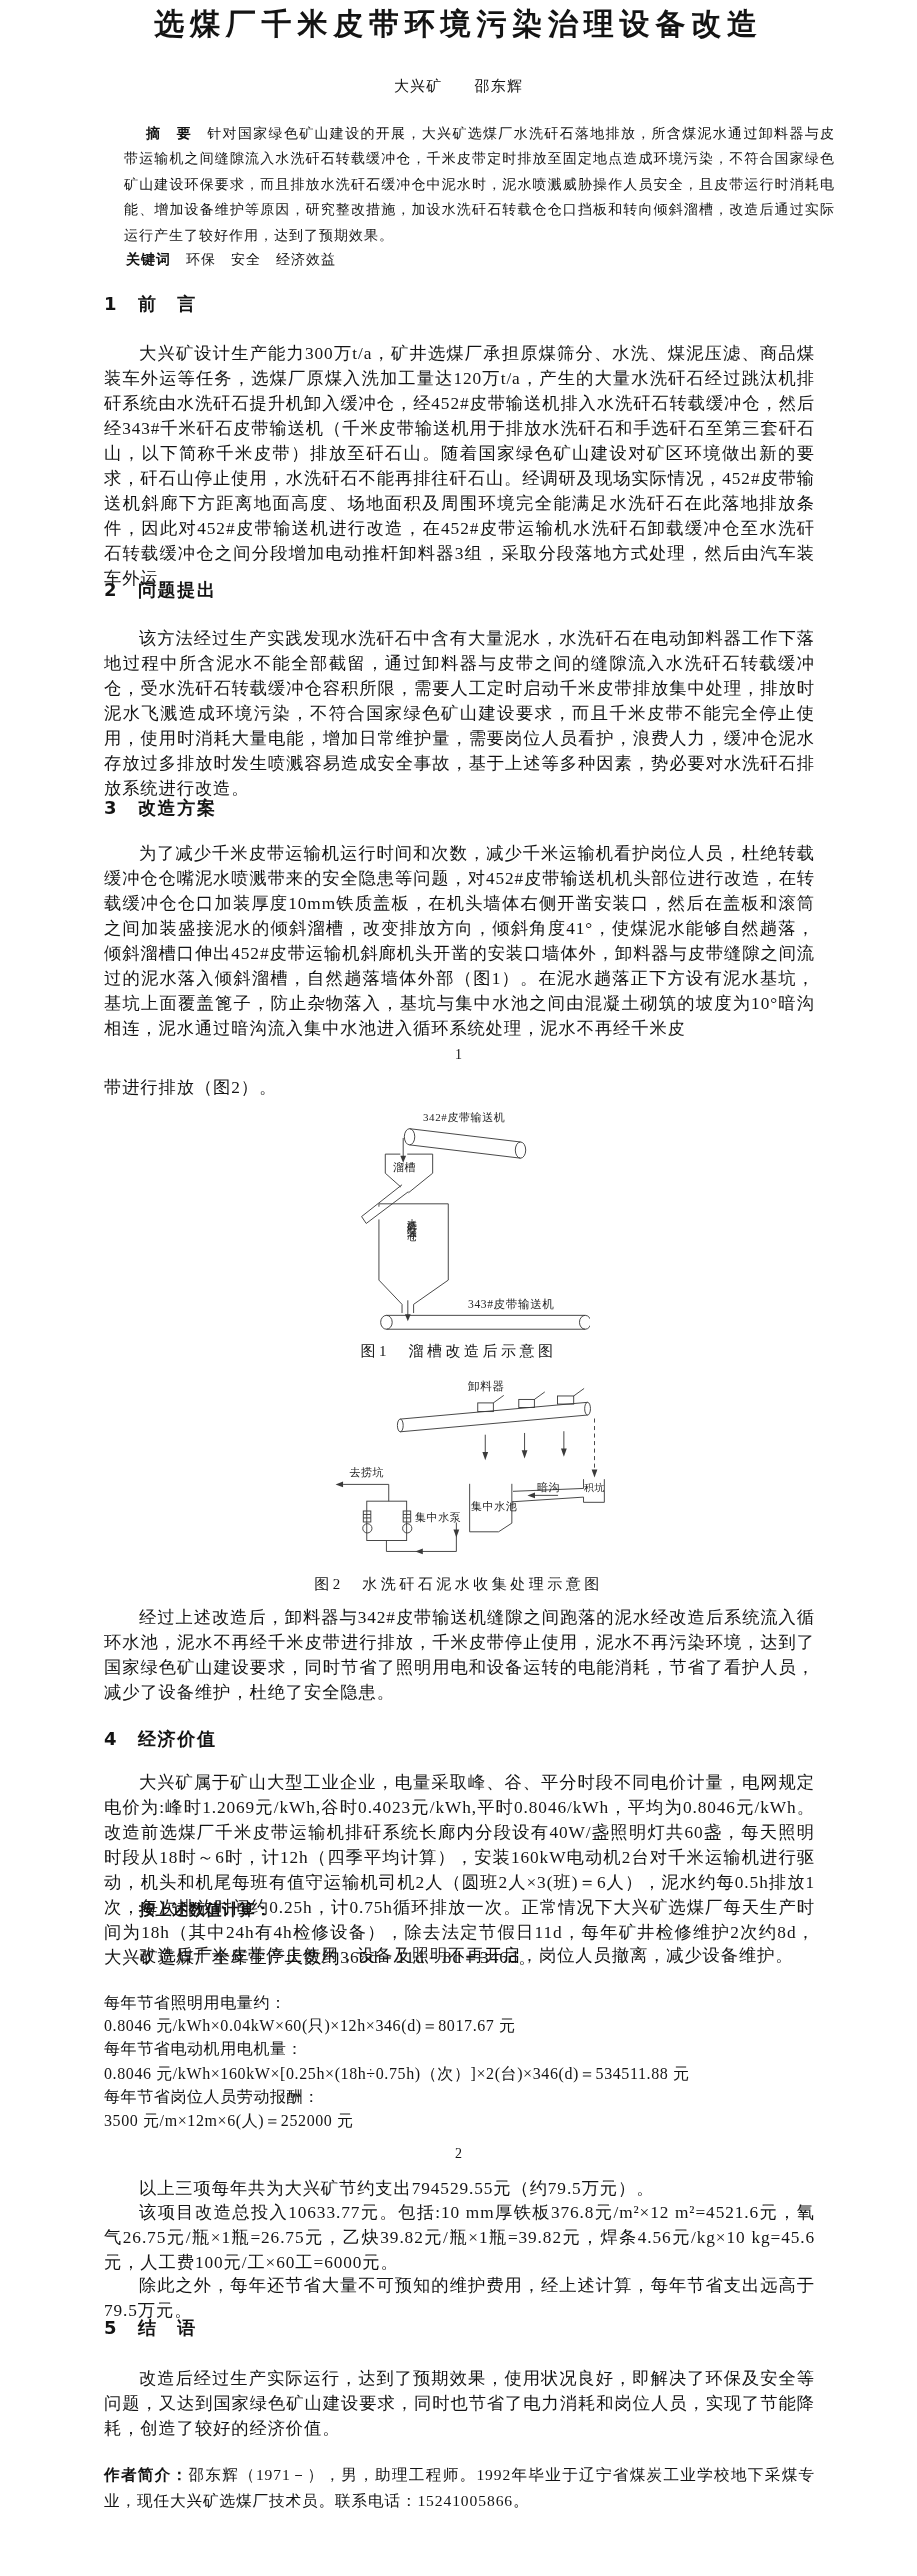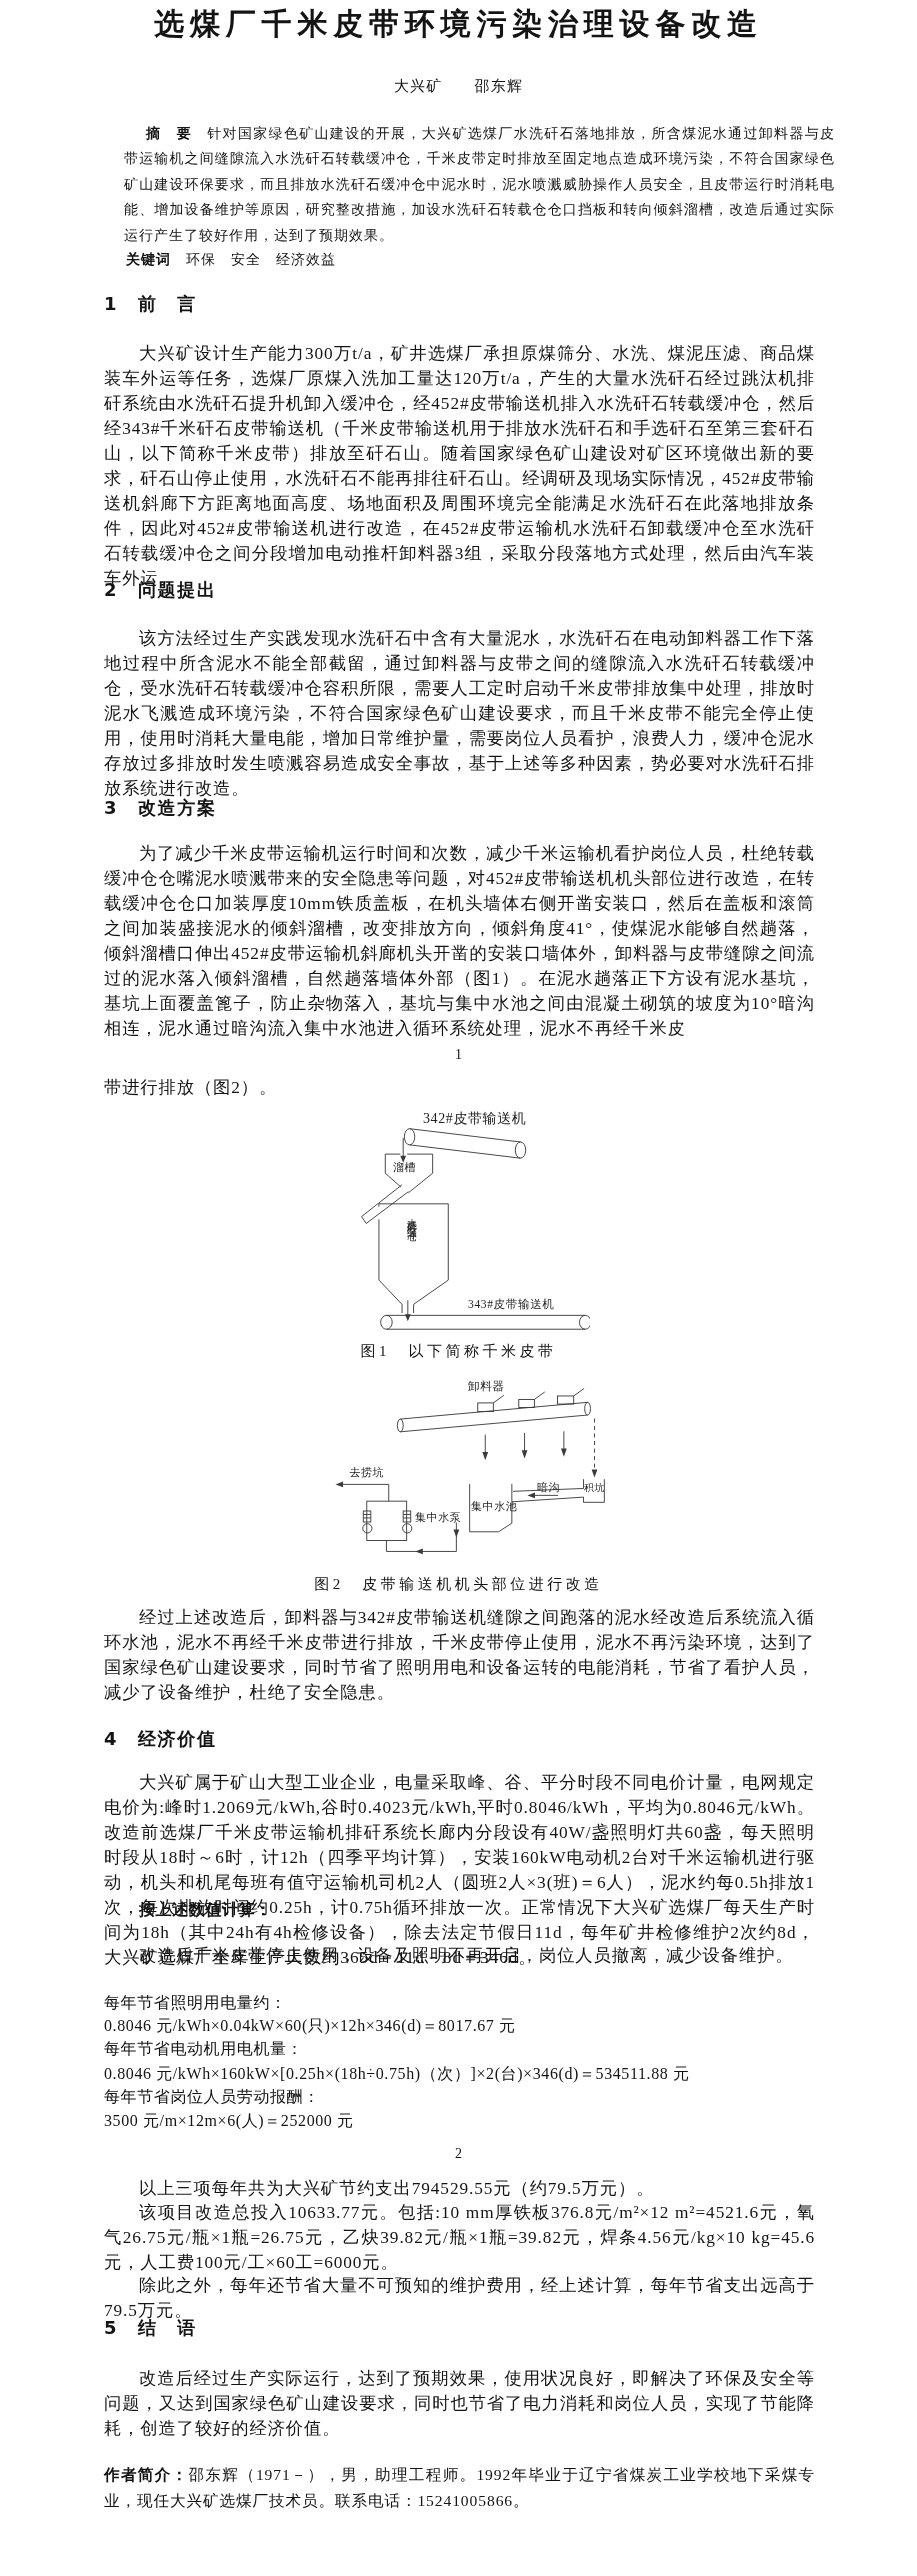--- a/index.html
+++ b/index.html
@@ -85,26 +85,26 @@
         <line class="stroke" x1="105" y1="338" x2="105" y2="364"></line>
         <polygon class="fillhead" points="100,362 110,362 105,374"></polygon>
       </g>
       <g>
         <line class="stroke" x1="68" y1="364" x2="412" y2="364"></line>
         <line class="stroke" x1="68" y1="388" x2="412" y2="388"></line>
         <ellipse class="stroke" cx="68" cy="376" rx="10" ry="12"></ellipse>
         <ellipse class="stroke" cx="412" cy="376" rx="10" ry="12"></ellipse>
       </g>
     </svg>
-    <div class="fig-label" style="left:76px;top:4.6px;font-size:14px;">342#皮带输送机</div>
+    <div class="fig-label" style="left:76px;top:4.6px;font-size:11px;">342#皮带输送机</div>
     <div class="fig-label" style="left:46px;top:55px;">溜槽</div>
     <div class="fig-label v-label" style="left:58px;top:105px;height:69px;">水洗矸石缓冲仓</div>
     <div class="fig-label" style="left:121px;top:192px;font-size:11.6px;">343#皮带输送机</div>
   </div>
-  <div class="abs caption" style="top:1342px;">图1　以下简称千米皮带</div>
+  <div class="abs caption" style="top:1342px;">图1　溜槽改造后示意图</div>
 
   <div class="fig" style="left:324px;top:1378px;width:289px;height:192px;">
     <svg width="289" height="192" viewBox="0 0 500 332">
       <g>
         <line class="stroke" x1="132" y1="71" x2="456" y2="42"></line>
         <line class="stroke" x1="132" y1="93" x2="456" y2="64"></line>
         <ellipse class="stroke" cx="132" cy="82" rx="5" ry="11"></ellipse>
         <ellipse class="stroke" cx="456" cy="53" rx="5" ry="11"></ellipse>
       </g>
       <g>
@@ -161,21 +161,21 @@
         <polygon class="fillhead" points="171,295 171,305 158,300"></polygon>
       </g>
     </svg>
     <div class="fig-label" style="left:144px;top:1.2px;font-size:11.6px;">卸料器</div>
     <div class="fig-label" style="left:25.4px;top:87px;">去捞坑</div>
     <div class="fig-label" style="left:91px;top:132px;">集中水泵</div>
     <div class="fig-label" style="left:147px;top:121px;">集中水池</div>
     <div class="fig-label" style="left:213px;top:102px;">暗沟</div>
     <div class="fig-label" style="left:260px;top:104px;font-size:9.8px;">积坑</div>
   </div>
-  <div class="abs caption" style="top:1575px;">图2　皮带输送机机头部位进行改造</div>
+  <div class="abs caption" style="top:1575px;">图2　水洗矸石泥水收集处理示意图</div>
 
   <div class="abs blocktext indent2" style="top:1605px;">经过上述改造后，卸料器与342#皮带输送机缝隙之间跑落的泥水经改造后系统流入循环水池，泥水不再经千米皮带进行排放，千米皮带停止使用，泥水不再污染环境，达到了国家绿色矿山建设要求，同时节省了照明用电和设备运转的电能消耗，节省了看护人员，减少了设备维护，杜绝了安全隐患。</div>
 
   <div class="abs heading" style="top:1727px;">4　经济价值</div>
   <div class="abs blocktext indent2" style="top:1770px;">大兴矿属于矿山大型工业企业，电量采取峰、谷、平分时段不同电价计量，电网规定电价为:峰时1.2069元/kWh,谷时0.4023元/kWh,平时0.8046/kWh，平均为0.8046元/kWh。改造前选煤厂千米皮带运输机排矸系统长廊内分段设有40W/盏照明灯共60盏，每天照明时段从18时～6时，计12h（四季平均计算），安装160kW电动机2台对千米运输机进行驱动，机头和机尾每班有值守运输机司机2人（圆班2人×3(班)＝6人），泥水约每0.5h排放1次，每次排放时间约0.25h，计0.75h循环排放一次。正常情况下大兴矿选煤厂每天生产时间为18h（其中24h有4h检修设备），除去法定节假日11d，每年矿井检修维护2次约8d，大兴矿选煤厂全年生产天数约365d－11d－8d＝346d。</div>
   <div class="abs blocktext indent2" style="top:1943px;">改造后千米皮带停止使用，设备及照明不再开启，岗位人员撤离，减少设备维护。</div>
   <div class="abs line indent2" style="top:1898px;font-weight:bold;">按上述数值计算：</div>
   <div class="abs line" style="top:1991px;">每年节省照明用电量约：</div>
   <div class="abs line" style="top:2014px;">0.8046 元/kWh×0.04kW×60(只)×12h×346(d)＝8017.67 元</div>
   <div class="abs line" style="top:2037px;">每年节省电动机用电机量：</div>

